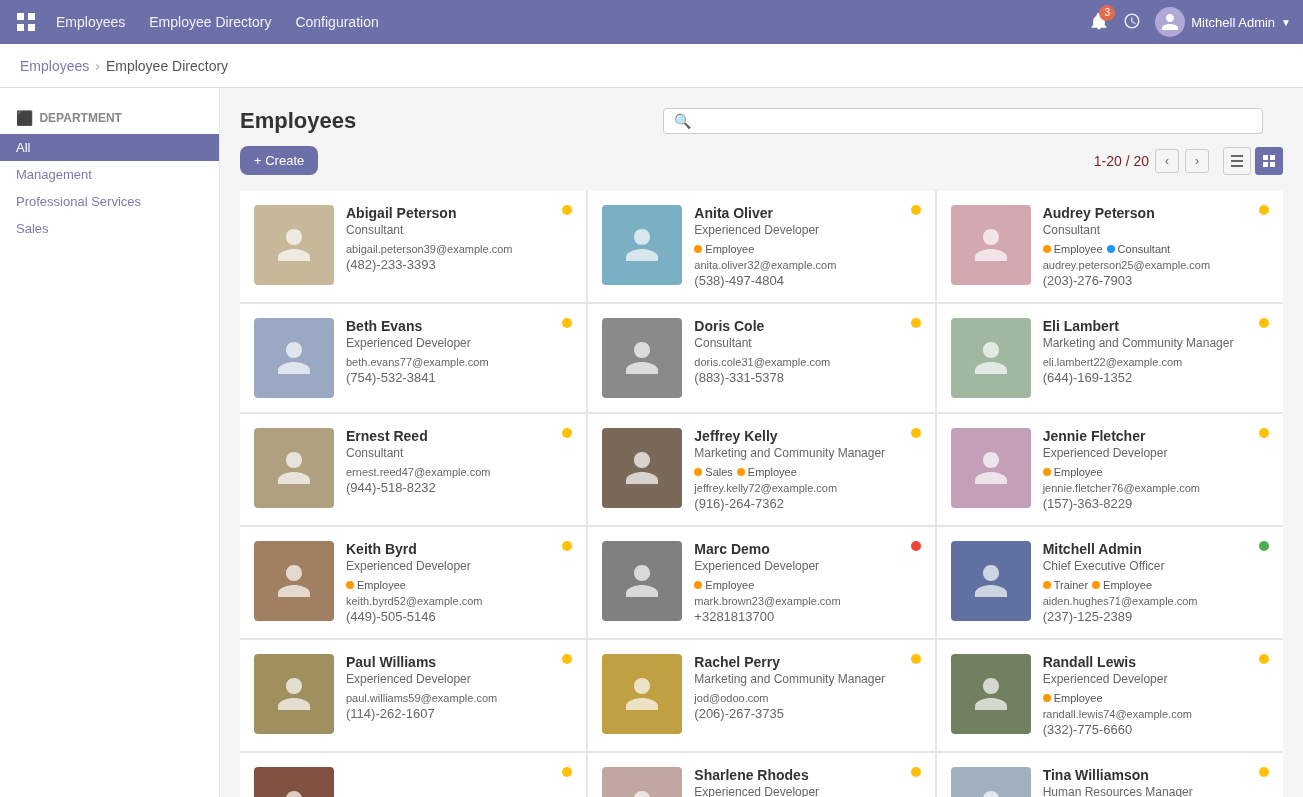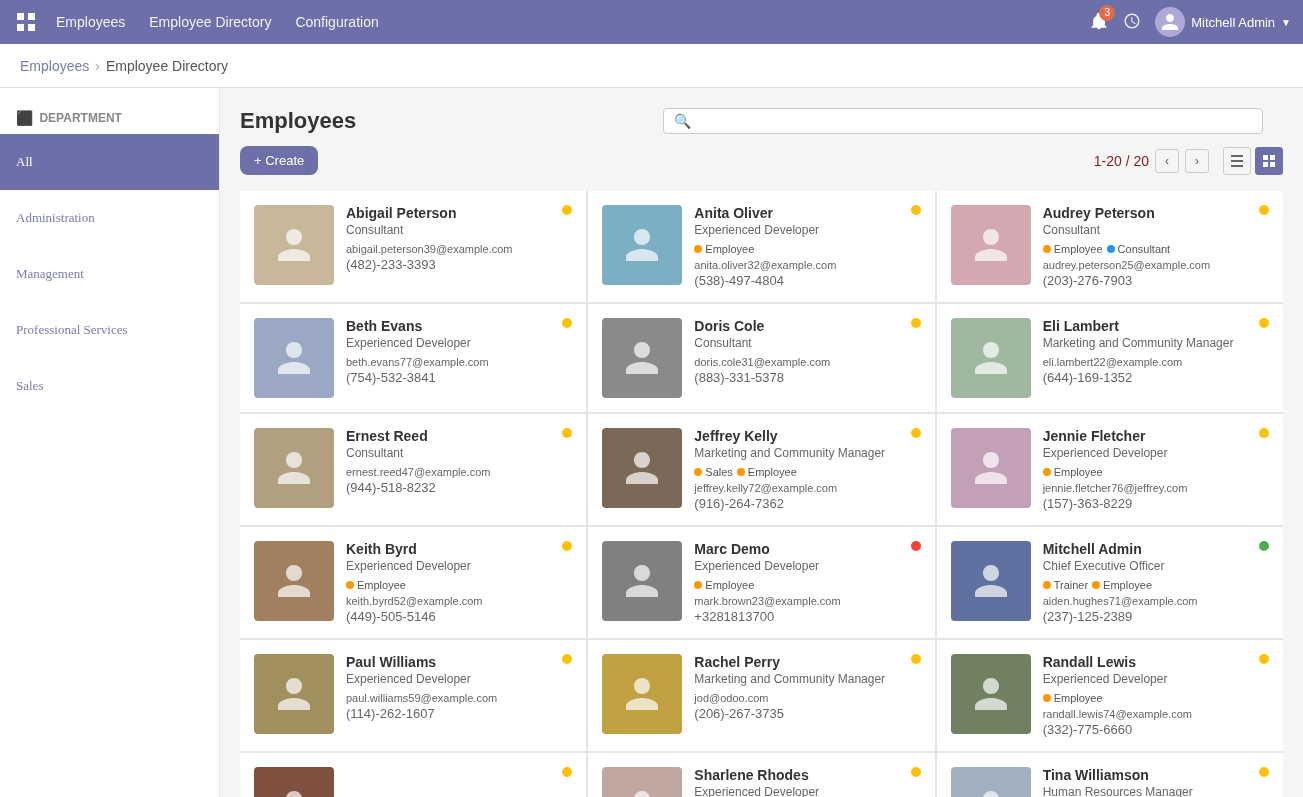--- a/index.html
+++ b/index.html
@@ -62,26 +62,25 @@
       padding: 16px 0;
       flex-shrink: 0;
     }
     .sidebar-section-label {
       display: flex; align-items: center; gap: 6px;
       padding: 6px 16px 8px;
       font-weight: 700; font-size: 12px; color: #888; text-transform: uppercase;
     }
     .sidebar-dept-icon { color: #9b8fc7; font-size: 14px; }
     .sidebar-item {
-      padding: 20px 16px;
+      padding: 6px 16px;
       cursor: pointer;
       color: #7c7bad;
       font-size: 13px;
       border-radius: 0;
-      font-family: Liberation Serif, serif;
     }
     .sidebar-item.active {
       background: #6c6fa8; color: #fff; font-weight: 500;
     }
 
     
     .content { flex: 1; padding: 20px; overflow-y: auto; }
 
     
     .page-header {
@@ -218,21 +217,20 @@
 </div>
 
 <div class="main-layout">
 
   <aside class="sidebar">
     <div class="sidebar-section-label">
       <span class="sidebar-dept-icon">⬛</span>
       <span>DEPARTMENT</span>
     </div>
     <div class="sidebar-item active">All</div>
-    <div class="sidebar-item">Administration</div>
     <div class="sidebar-item">Management</div>
     <div class="sidebar-item">Professional Services</div>
     <div class="sidebar-item">Sales</div>
   </aside>
 
   <main class="content">
 
     <div class="page-header">
       <h1 class="page-title">Employees</h1>
       <div class="search-bar">
@@ -419,21 +417,21 @@
     </div>
     <div class="emp-info">
       <div class="emp-name">Jennie Fletcher</div>
       <div class="emp-title">Experienced Developer</div>
       <div class="emp-tags">
               <span class="emp-tag">
         <span class="tag-dot" style="background:#FF9800;"></span>
         <span>Employee</span>
       </span>
             </div>
-      <div class="emp-email">jennie.fletcher76@jeffrey.com</div>
+      <div class="emp-email">jennie.fletcher76@example.com</div>
       <div class="emp-phone">(157)-363-8229</div>
     </div>
     <div class="status-dot" style="background:#FFC107;"></div>
   </div>
         <div class="employee-card">
     <div class="emp-photo-placeholder" style="background:#a08060;">
       <svg width="40" height="40" viewBox="0 0 24 24" fill="rgba(255,255,255,0.7)">
         <path d="M12 12c2.7 0 4.8-2.1 4.8-4.8S14.7 2.4 12 2.4 7.2 4.5 7.2 7.2 9.3 12 12 12zm0 2.4c-3.2 0-9.6 1.6-9.6 4.8v2.4h19.2v-2.4c0-3.2-6.4-4.8-9.6-4.8z"></path>
       </svg>
     </div>

